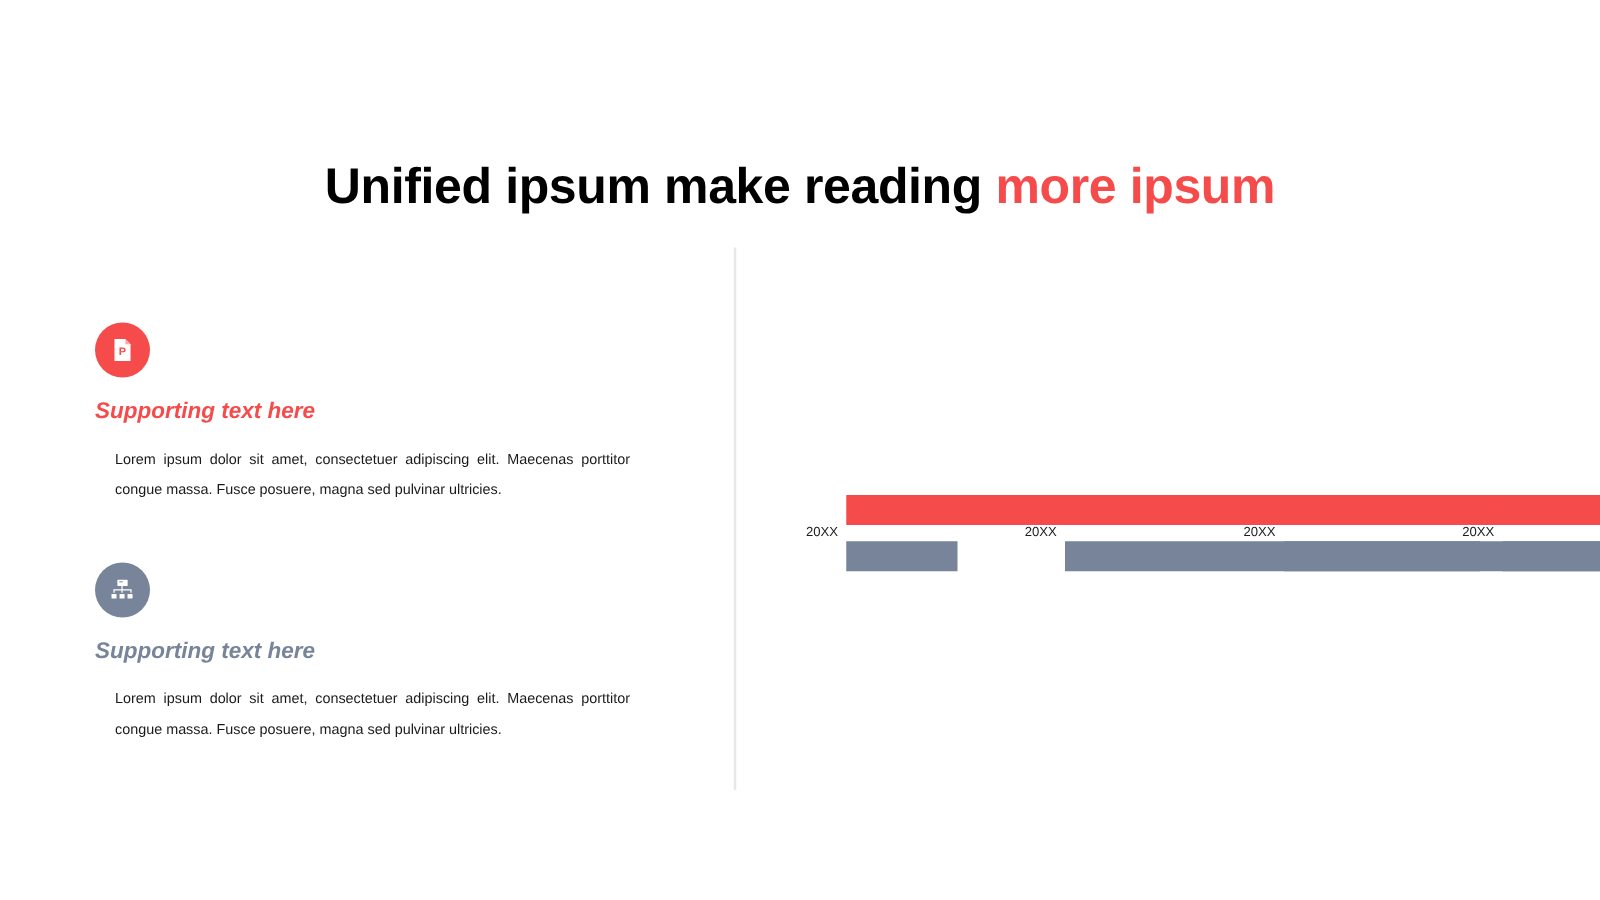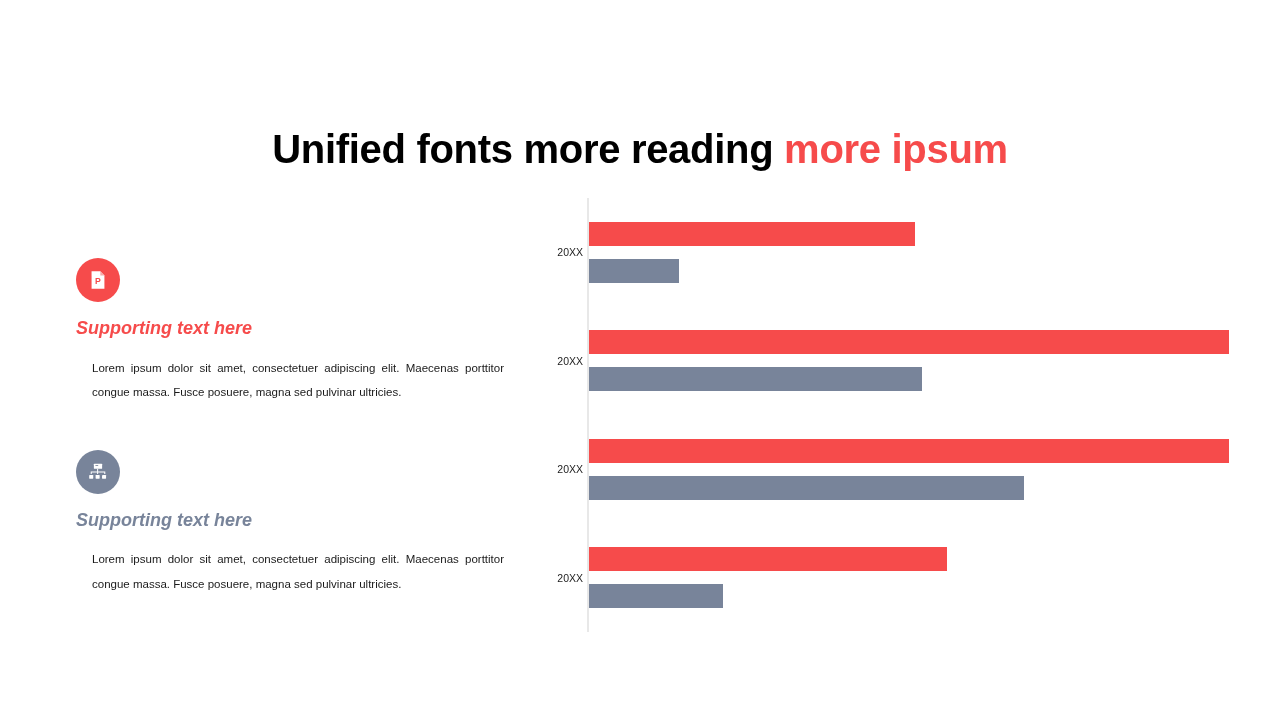--- a/index.html
+++ b/index.html
@@ -89,26 +89,26 @@
     position: absolute;
     left: 49px;
     top: 0;
     width: 2px;
     height: 434px;
     background: #E8E8E8;
   }
   .chart-groups {
     position: absolute;
     left: 0;
-    top: 0;
+    top: 11px;
     width: 700px;
     height: 434px;
     display: flex;
-    flex-direction: column;
     justify-content: space-around;
+    align-items: center;
   }
   .bar-group {
     position: relative;
     height: 62px;
     display: flex;
     align-items: center;
   }
   .group-label {
     position: absolute;
     left: 0;
@@ -132,21 +132,21 @@
   .bar {
     height: 24px;
   }
   .bar.red  { background: #F64B4B; }
   .bar.gray { background: #78849A; }
 </style>
 </head>
 <body>
 
 <div class="slide-title">
-  <span>Unified fonts more reading </span><span class="accent">more ipsum</span>
+  <span>Unified ipsum make reading </span><span class="accent">more ipsum</span>
 </div>
 
 <div class="left-col">
 
   <div class="feature-block">
     <div class="feature-icon red">
       <svg width="22" height="22" viewBox="0 0 24 24" aria-hidden="true">
         <path d="M5 2.5h9.5L19 7v14.5H5z" fill="#ffffff"></path>
         <path d="M14.5 2.5V7H19z" fill="#f7a9a9"></path>
         <text x="11.8" y="16.4" font-family="Liberation Sans, sans-serif" font-size="9.5" font-weight="bold" fill="#F64B4B" text-anchor="middle">P</text>

